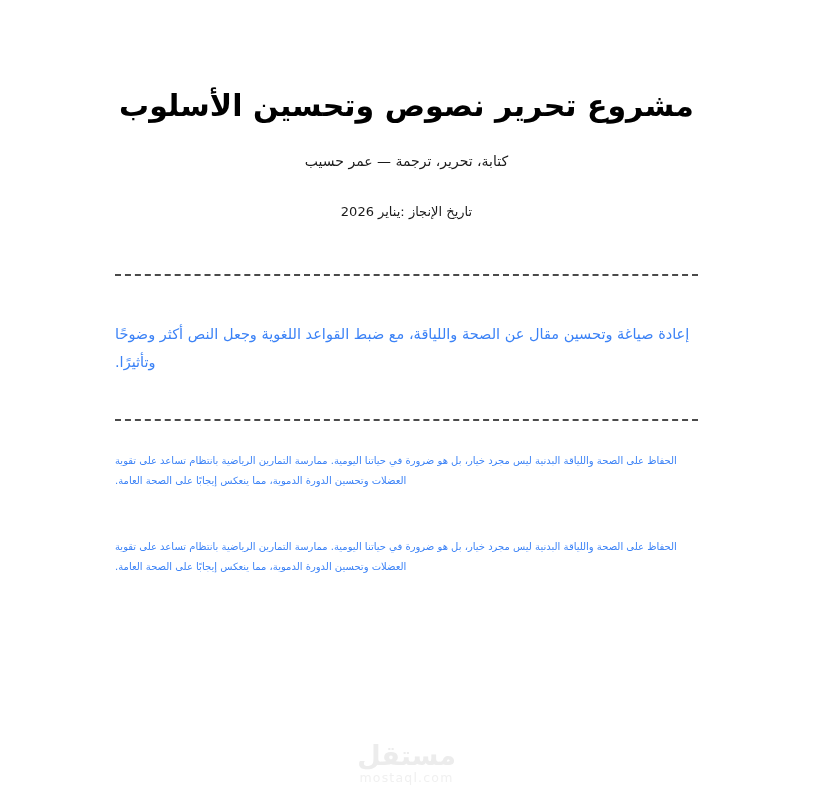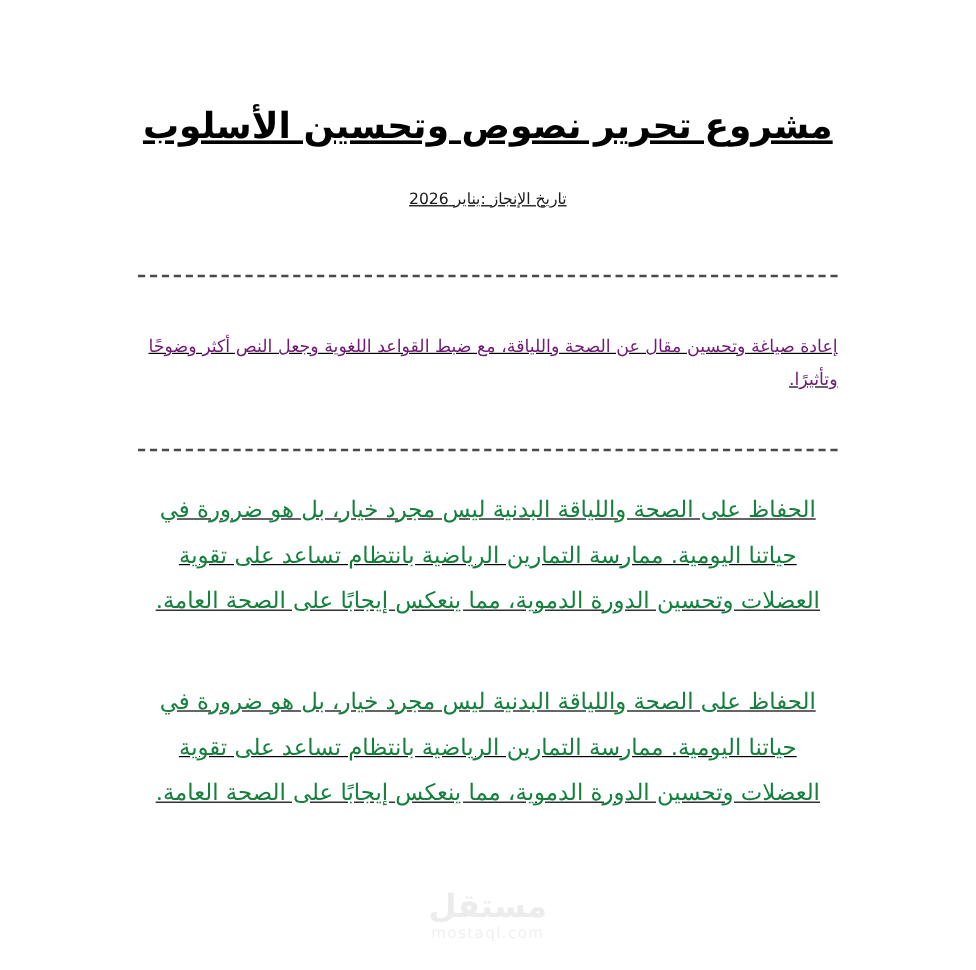--- a/index.html
+++ b/index.html
@@ -11,21 +11,20 @@
 
   .page {
     position: relative;
     width: 813px;
     height: 808px;
     background: #ffffff;
     overflow: hidden;
     font-family: "DejaVu Sans", "Liberation Sans", sans-serif;
     color: #000000;
     direction: rtl;
-    text-decoration: underline;
   }
 
   
   .doc-header {
     padding-top: 86px;
     text-align: center;
   }
 
   .doc-title {
     font-size: 30px;
@@ -77,36 +76,36 @@
   
   .content {
     width: 583px;
     margin: 0 auto;
     direction: rtl;
   }
 
   .summary {
     font-size: 14.5px;
     line-height: 1.95;
-    color: #701a75;
-    text-align: right;
+    color: #3b82f6;
+    text-align: left;
     margin: 0;
     padding-top: 44px;
     padding-bottom: 42px;
   }
 
   .body-block {
     padding-top: 30px;
   }
 
   .body-para {
-    font-size: 19px;
+    font-size: 10px;
     line-height: 2.0;
-    color: #15803d;
-    text-align: center;
+    color: #3b82f6;
+    text-align: left;
     margin: 0 0 46px 0;
     direction: rtl;
   }
 
   .body-para:last-child {
     margin-bottom: 0;
   }
 
   
   .watermark {
@@ -138,20 +137,21 @@
     font-family: "DejaVu Sans", "Liberation Sans", sans-serif;
   }
 </style>
 </head>
 <body>
 
 <div class="page">
 
   <div class="doc-header">
     <h1 class="doc-title">مشروع تحرير نصوص وتحسين الأسلوب</h1>
+    <p class="doc-subtitle">كتابة، تحرير، ترجمة — عمر حسيب</p>
     <p class="doc-date">تاريخ الإنجاز :يناير 2026</p>
   </div>
 
   <div class="divider-wrap">
     <hr class="divider divider-top">
   </div>
 
   <div class="content">
 
     <p class="summary">إعادة صياغة وتحسين مقال عن الصحة واللياقة، مع ضبط القواعد اللغوية وجعل النص أكثر وضوحًا وتأثيرًا.</p>

